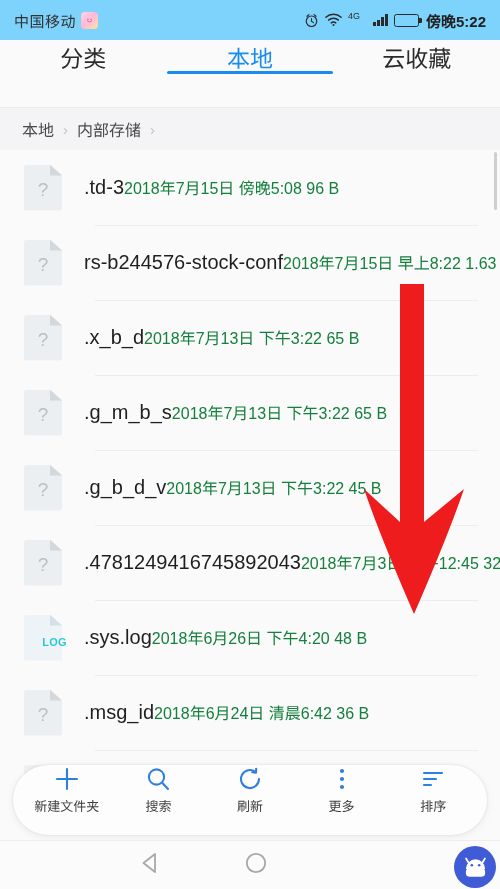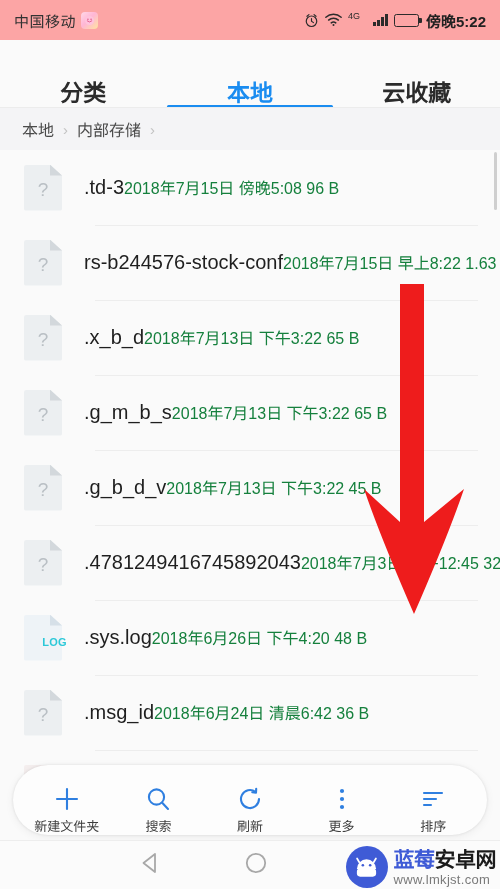--- a/index.html
+++ b/index.html
@@ -8,21 +8,21 @@
   body {
     font-family:"Liberation Sans","DejaVu Sans",sans-serif;
     background:#fafafa;
     -webkit-font-smoothing:antialiased;
   }
   #screen { position:relative; width:500px; height:889px; background:#fafafa; overflow:hidden; }
 
   
   .statusbar {
     height:40px; display:flex; align-items:center;
-    padding:0 14px; background:#fca5a5; font-size:15px; color:#333;
+    padding:0 14px; background:#7dd3fc; font-size:15px; color:#333;
   }
   .carrier { display:flex; align-items:center; gap:5px; font-size:15px; letter-spacing:.5px; }
   .carrier-badge {
     width:17px; height:17px; border-radius:4px;
     background:linear-gradient(135deg,#ffd9e8 0%,#ffb6d5 45%,#ffe3a0 100%);
     display:flex; align-items:center; justify-content:center;
     font-size:9px; color:#e05a8a;
   }
   .status-right { margin-left:auto; display:flex; align-items:center; gap:6px; }
   .clock-ic { width:15px; height:15px; }
@@ -30,21 +30,21 @@
   .sig-wrap { display:flex; align-items:flex-end; gap:1px; }
   .sig-g { font-size:9px; line-height:1; color:#2b2b2b; margin-right:12px; position:relative; top:-5px; }
   .bar { width:3px; background:#2b2b2b; }
   .bar.b1{height:4px;} .bar.b2{height:6px;} .bar.b3{height:9px;} .bar.b4{height:12px;}
   .batt { width:25px; height:13px; border:1.6px solid #2b2b2b; border-radius:2.5px; position:relative; padding:1.5px; }
   .batt::after { content:""; position:absolute; right:-4px; top:3.5px; width:2.5px; height:5px; background:#2b2b2b; border-radius:0 1px 1px 0; }
   .batt-fill { height:100%; width:58%; background:#2b2b2b; border-radius:1px; }
   .stime { font-size:15px; color:#222; margin-left:1px;font-weight:bold; }
 
   
-  .tabbar { height:68px; background:#fafafa; display:flex; align-items:flex-end; position:relative;font-weight:bold; }
+  .tabbar { height:68px; background:#fafafa; display:flex; align-items:flex-start; position:relative; }
   .tab { flex:1; display:flex; align-items:center; justify-content:center; font-size:23px; color:#2b2b2b; position:relative; }
   .tab.active { color:#1a8cf0; }
   .tab.active::after {
     content:""; position:absolute; bottom:0; left:50%; transform:translateX(-50%);
     width:166px; height:3px; background:#1a8cf0; border-radius:2px;
   }
   .tabs-underline { position:absolute; left:0; right:0; bottom:0; height:1px; background:#ececec; }
 
   
   .breadcrumb { height:42px; background:#f4f4f6; display:flex; align-items:center; padding:0 0 0 22px; gap:9px; }
@@ -83,21 +83,21 @@
   .row.occluded .fmeta { color:#efe7e7; }
 
   
   .scrollbar { position:absolute; top:152px; right:3px; width:3px; height:58px; background:#cfcfcf; border-radius:2px; }
 
   
   .toolbar {
     position:absolute; left:13px; right:13px; bottom:54px; height:70px;
     background:#fdfdfd; border-radius:36px;
     box-shadow:0 0 3px rgba(0,0,0,.10), 0 2px 10px rgba(0,0,0,.06);
-    display:flex; align-items:flex-end; justify-content:space-around; padding:0 8px;
+    display:flex; align-items:flex-start; justify-content:space-around; padding:0 8px;
   }
   .tbtn { display:flex; flex-direction:column; align-items:center; justify-content:center; gap:3px; width:88px; }
   .tbtn .ic { height:28px; display:flex; align-items:center; justify-content:center; color:#2f7fe0; }
   .tbtn .lbl { font-size:13px; color:#3d3d3d; white-space:nowrap; }
 
   
   .navbar { position:absolute; left:0; right:0; bottom:0; height:49px; background:#fbfbfb; border-top:1px solid #ededed; display:flex; align-items:center; }
   .nav-back { position:absolute; left:138px; }
   .nav-home { position:absolute; left:243px; }
 
@@ -338,21 +338,15 @@
   <div class="watermark">
     <span class="wm-circle">
       <svg width="27" height="25" viewBox="0 0 28 26" aria-hidden="true">
         <path d="M6.5 7.5 4.2 3.6M21.5 7.5 23.8 3.6" stroke="#fff" stroke-width="1.8" stroke-linecap="round"></path>
         <path d="M4 14.5a10 10 0 0 1 20 0Z" fill="#fff"></path>
         <rect x="4" y="14" width="20" height="8.5" rx="3.4" fill="#fff"></rect>
         <circle cx="10.2" cy="10.6" r="1.35" fill="#3f5bd6"></circle>
         <circle cx="17.8" cy="10.6" r="1.35" fill="#3f5bd6"></circle>
       </svg>
     </span>
-    <span class="wm-text">
-      <span class="wm-top">
-        <span class="b">蓝莓</span><span class="d">安卓网</span>
-      </span>
-      <span class="wm-url">www.lmkjst.com</span>
-    </span>
   </div>
 
 </div>
 
 </body></html>

